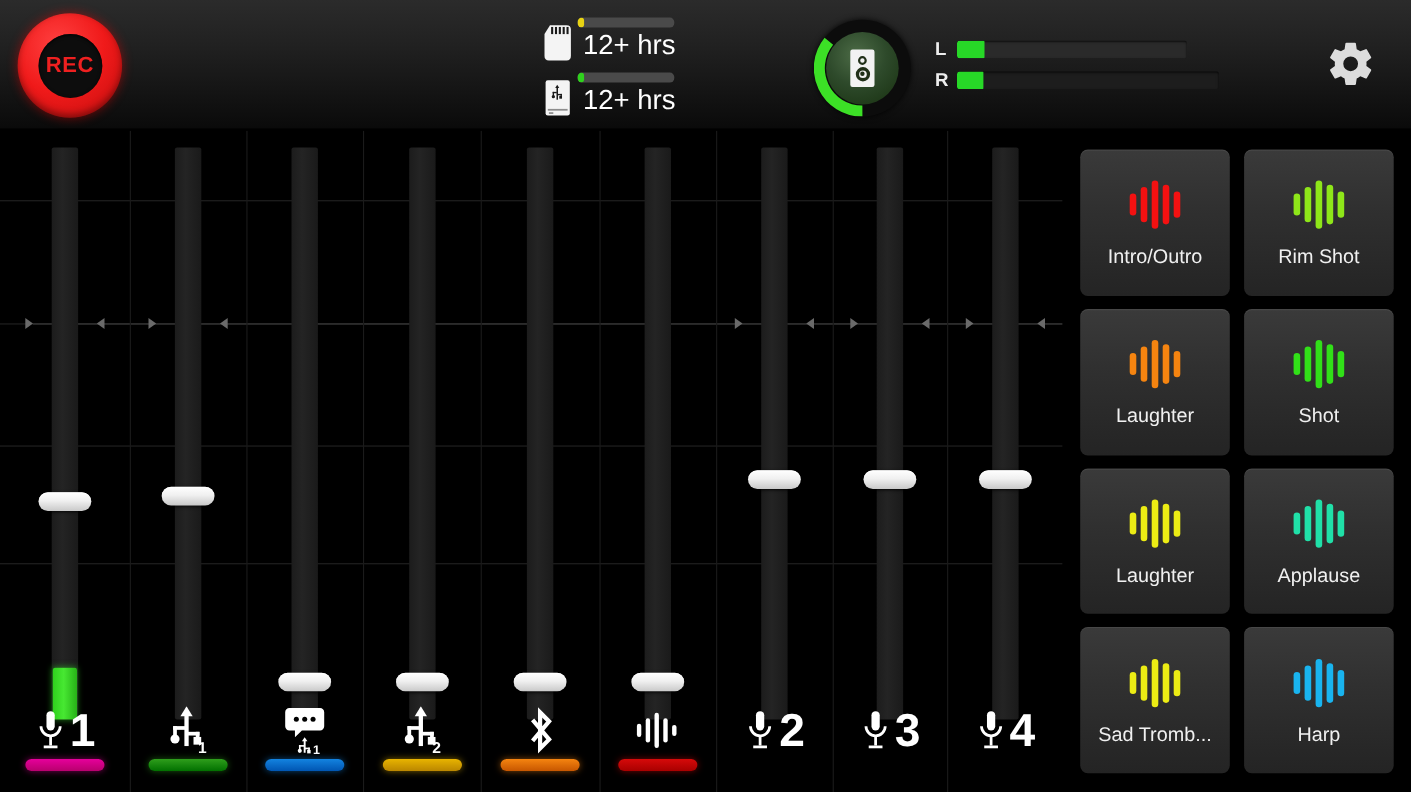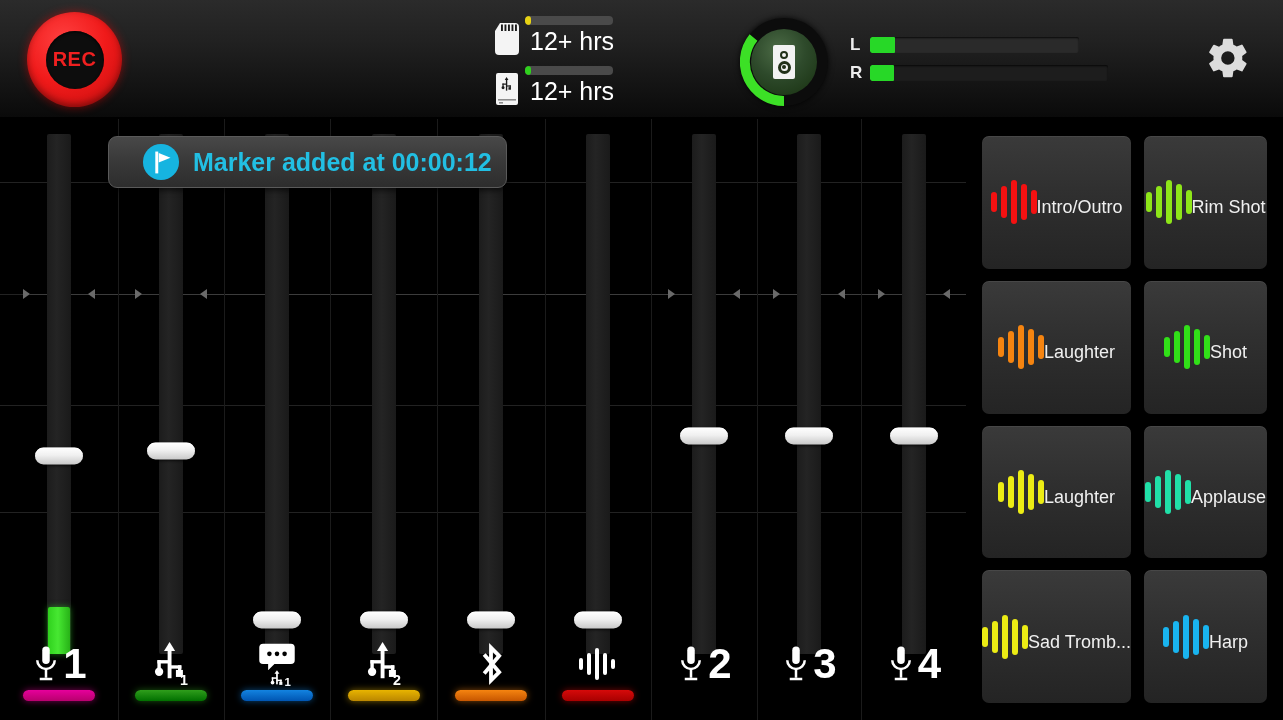--- a/index.html
+++ b/index.html
@@ -12,21 +12,21 @@
   }
   #app { position: relative; width: 1283px; height: 720px; background:#000; }
 
   
   #header {
     position: absolute; left:0; top:0; width:1283px; height:118px;
     background: linear-gradient(180deg,#2b2b2b 0%, #212121 35%, #141414 72%, #0a0a0a 100%);
     border-bottom: 1px solid #000;
   }
   #rec-button {
-    position:absolute; left:27px; top:12px; width:95px; height:95px;
+    position:absolute; left:16px; top:12px; width:95px; height:95px;
     border-radius:50%;
     background: radial-gradient(circle at 38% 30%, #ff4040 0%, #f01a1a 48%, #c00d0d 100%);
     box-shadow: 0 0 10px rgba(255,0,0,.45), inset 0 -3px 7px rgba(0,0,0,.4);
     display:flex; align-items:center; justify-content:center;
   }
   #rec-inner {
     width:58px; height:58px; border-radius:50%;
     background:#0d0d0d;
     display:flex; align-items:center; justify-content:center;
     box-shadow: inset 0 1px 3px rgba(0,0,0,.9);
@@ -156,21 +156,21 @@
   
   #pads {
     position:absolute; left:966px; top:119px; width:317px; height:601px;
     background:#000; padding:17px 16px;
     display:grid; grid-template-columns:1fr 1fr; grid-template-rows:repeat(4,1fr);
     gap:12px 13px;
   }
   .pad {
     background: linear-gradient(180deg,#3a3a3a 0%, #303030 40%, #242424 100%);
     border-radius:7px;
-    display:flex; flex-direction:row; align-items:center; justify-content:center;
+    display:flex; flex-direction:column; align-items:center; justify-content:center;
     box-shadow: inset 0 1px 0 rgba(255,255,255,.07), 0 1px 3px rgba(0,0,0,.6);
   }
   .pad-wave { display:flex; align-items:center; justify-content:center; gap:4px; height:52px; }
   .pad-wave i { display:block; width:6px; border-radius:3px; }
   .pad-label { color:#f0f0f0; font-size:18px; margin-top:11px; white-space:nowrap; }
 </style>
 </head>
 <body>
 
 <div id="app">
@@ -440,28 +440,20 @@
               </svg>
               <span class="ch-num">4</span>
             </div>
           </div>
         </div>
         <div class="arrow-r" style="left: 877.5px; top: 175px;"></div>
         <div class="arrow-l" style="left: 942.5px; top: 175px;"></div>
       </div>
   </div>
 
-  <div id="marker-toast">
-    <svg id="marker-icon" viewBox="0 0 40 40">
-      <circle cx="20" cy="20" r="19" fill="#16b4e0"></circle>
-      <rect x="14" y="9" width="3.1" height="23" fill="#fff"></rect>
-      <path d="M17.6 10.5 L30 15.5 L17.6 20.5 Z" fill="#fff"></path>
-    </svg>
-    <span id="marker-text">Marker added at 00:00:12</span>
-  </div>
 
   <div id="pads">
       <div class="pad">
         <div class="pad-wave">
           <i style="height:20px;background:#f41111"></i>
           <i style="height:32px;background:#f41111"></i>
           <i style="height:44px;background:#f41111"></i>
           <i style="height:36px;background:#f41111"></i>
           <i style="height:24px;background:#f41111"></i>
         </div>

